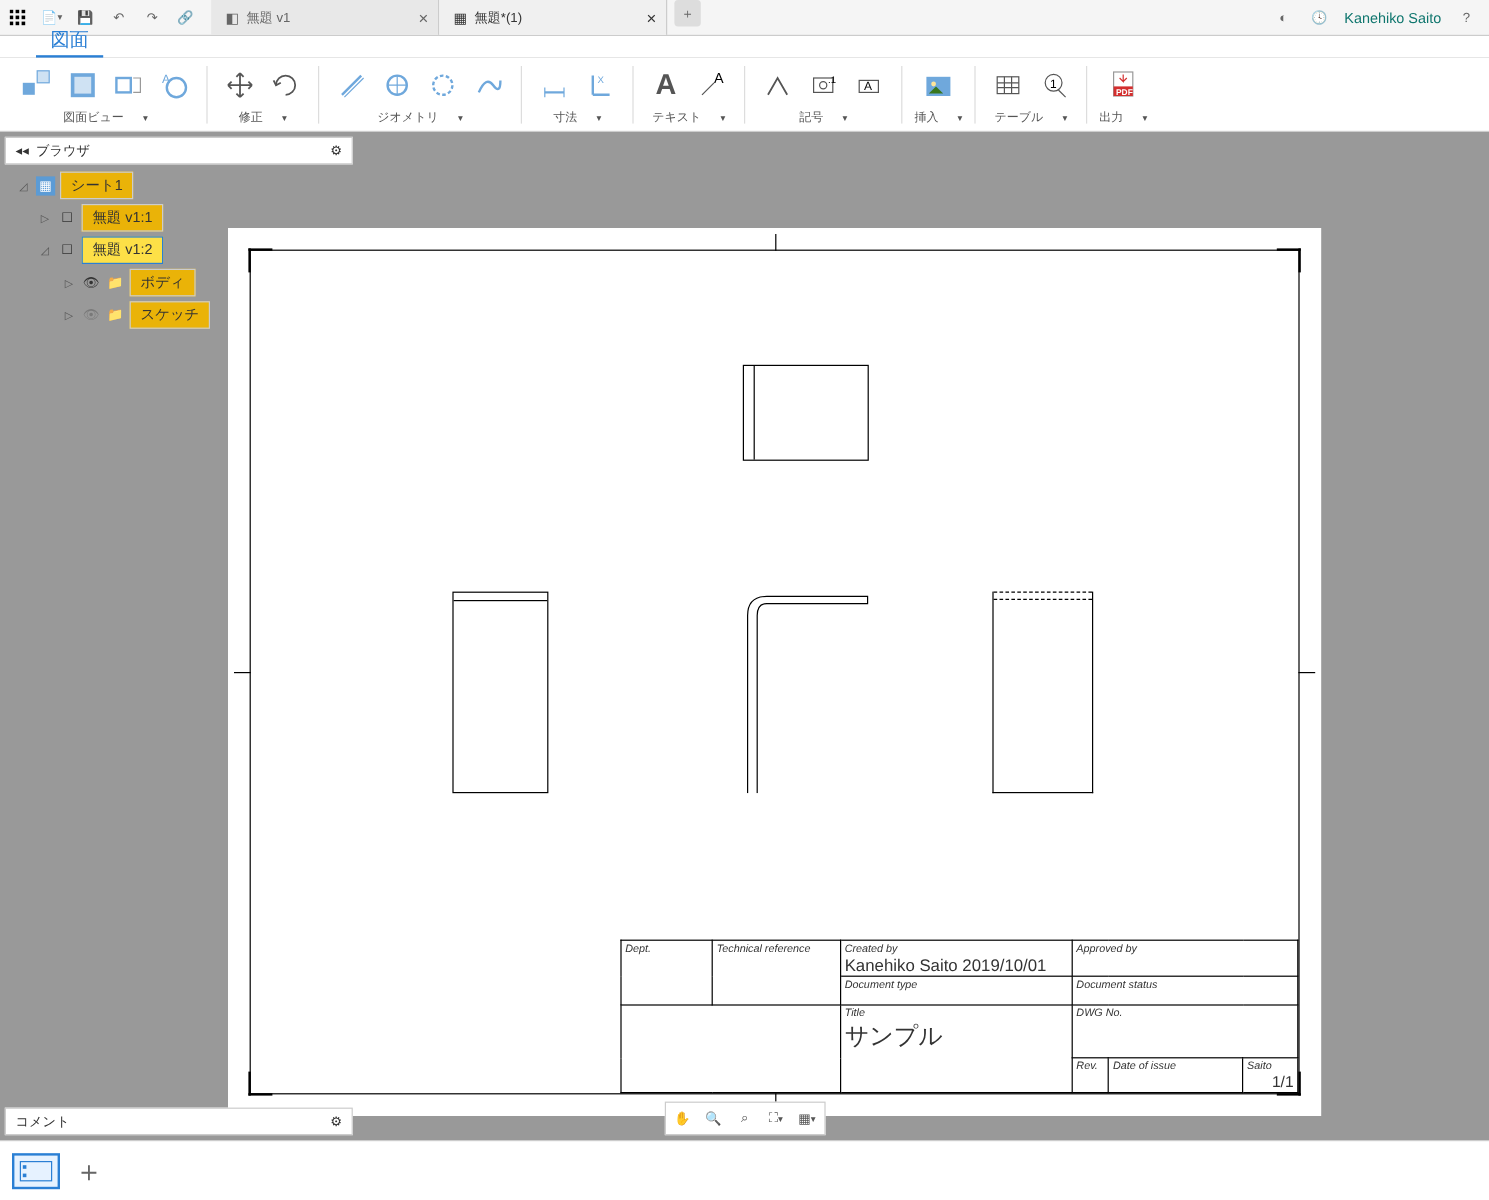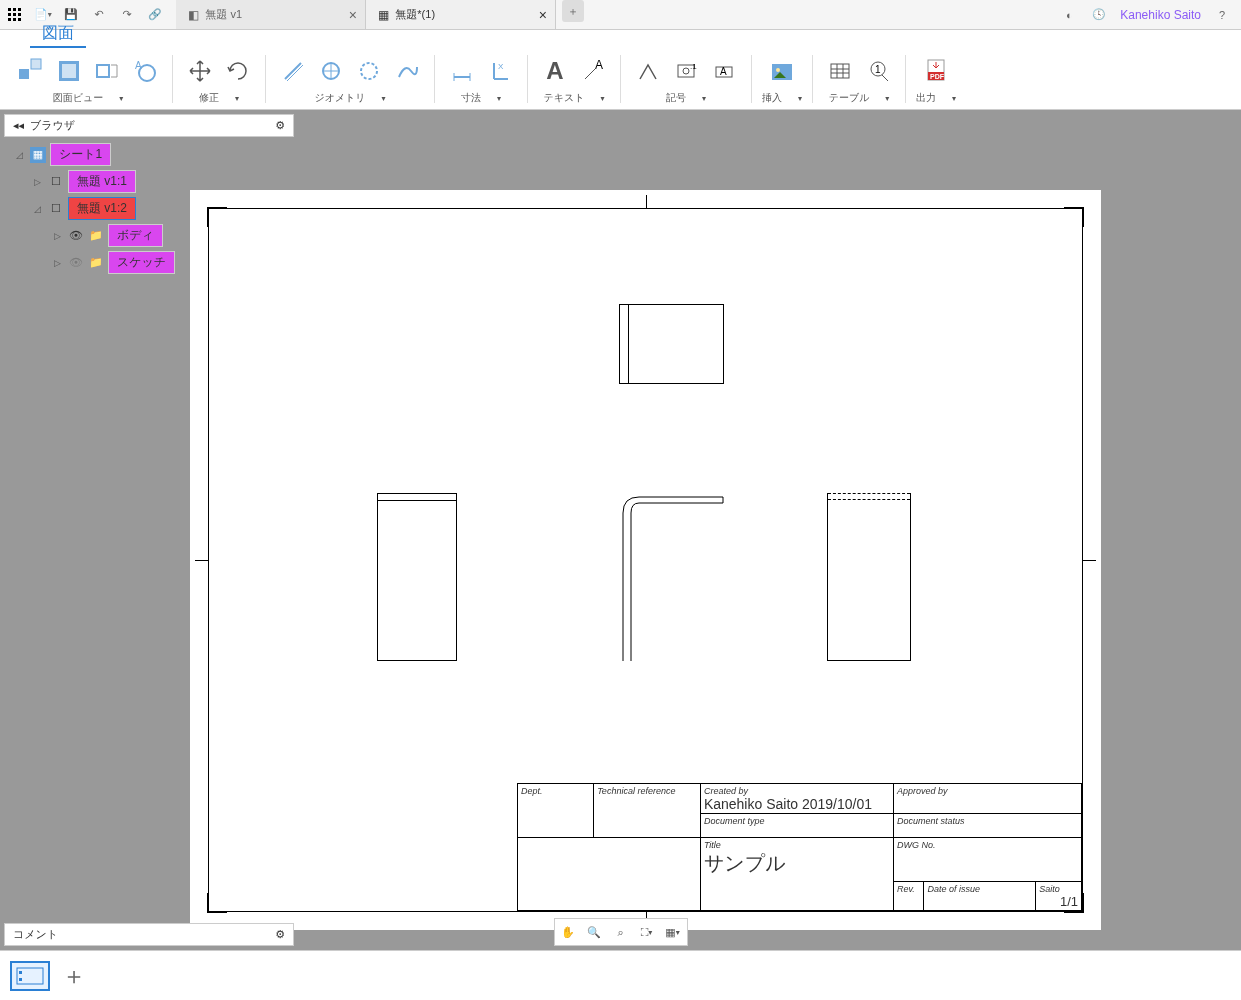--- a/index.html
+++ b/index.html
@@ -9,21 +9,21 @@
 .top-bar { height: 30px; background: #f5f5f5; display: flex; align-items: center; border-bottom: 1px solid #ccc; }
 .top-left-icons { display: flex; align-items: center; padding: 0 6px; gap: 10px; }
 .top-icon { width: 18px; height: 18px; display: flex; align-items: center; justify-content: center; color: #666; cursor: pointer; }
 .doc-tabs { display: flex; height: 100%; margin-left: 6px; flex: 1; }
 .doc-tab { display: flex; align-items: center; padding: 0 50px 0 12px; background: #e8e8e8; border-right: 1px solid #ccc; position: relative; min-width: 190px; color: #666; }
 .doc-tab.active { background: #f0f0f0; color: #333; }
 .doc-tab .close { position: absolute; right: 8px; font-size: 14px; }
 .doc-tab-icon { margin-right: 6px; font-size: 12px; }
 .top-right { display: flex; align-items: center; gap: 12px; padding: 0 10px; }
 .top-right-icon { width: 18px; height: 18px; color: #666; display: flex; align-items: center; justify-content: center; }
-.user-name { font-size: 12px; color: #8b5cf6; }
+.user-name { font-size: 12px; color: #0f766e; }
 
 
 .ribbon-tabs { height: 18px; background: #fff; display: flex; align-items: end; padding-left: 30px; }
 .ribbon-tab { padding: 2px 12px; font-size: 16px; color: #2a7fd4; border-bottom: 2px solid #2a7fd4; }
 
 
 .toolbar { height: 62px; background: #fff; display: flex; align-items: center; border-bottom: 1px solid #ccc; padding: 2px 6px; }
 .tool-group { display: flex; flex-direction: column; align-items: center; padding: 0 8px; height: 100%; justify-content: space-between; }
 .tool-row { display: flex; gap: 4px; align-items: center; padding-top: 4px; }
 .tool-btn { width: 34px; height: 34px; display: flex; align-items: center; justify-content: center; cursor: pointer; color: #555; }
@@ -39,22 +39,22 @@
 .browser-panel { position: absolute; left: 4px; top: 4px; width: 290px; background: transparent; }
 .panel-header { background: #fff; border: 1px solid #ccc; padding: 3px 8px; display: flex; align-items: center; justify-content: space-between; font-size: 11px; }
 .panel-header-left { display: flex; align-items: center; gap: 6px; }
 .tree { background: transparent; padding: 4px 0; }
 .tree-node { display: flex; align-items: center; padding: 2px 4px; gap: 4px; font-size: 12px; }
 .tree-node.lv0 { padding-left: 12px; }
 .tree-node.lv1 { padding-left: 30px; }
 .tree-node.lv2 { padding-left: 50px; }
 .tree-toggle { width: 10px; font-size: 9px; color: #555; }
 .tree-icon { width: 16px; height: 16px; display: flex; align-items: center; justify-content: center; font-size: 11px; }
-.tree-label { background: #d946ef; border: 1px solid #ccc; padding: 2px 8px; }
-.tree-label.sel { border: 1px solid #2a7fd4; background: #ef4444; text-align: center; }
+.tree-label { background: #eab308; border: 1px solid #ccc; padding: 2px 8px; }
+.tree-label.sel { border: 1px solid #2a7fd4; background: #fde047; text-align: center; }
 
 
 .sheet-wrap { position: absolute; left: 190px; top: 80px; right: 140px; bottom: 20px; }
 .sheet { position: absolute; inset: 0; background: #fff; }
 .sheet-border { position: absolute; left: 18px; right: 18px; top: 18px; bottom: 18px; border: 1px solid #000; }
 .corner { position: absolute; width: 20px; height: 20px; }
 .corner.tl { left: -2px; top: -2px; border-left: 2px solid #000; border-top: 2px solid #000; }
 .corner.tr { right: -2px; top: -2px; border-right: 2px solid #000; border-top: 2px solid #000; }
 .corner.bl { left: -2px; bottom: -2px; border-left: 2px solid #000; border-bottom: 2px solid #000; }
 .corner.br { right: -2px; bottom: -2px; border-right: 2px solid #000; border-bottom: 2px solid #000; }

